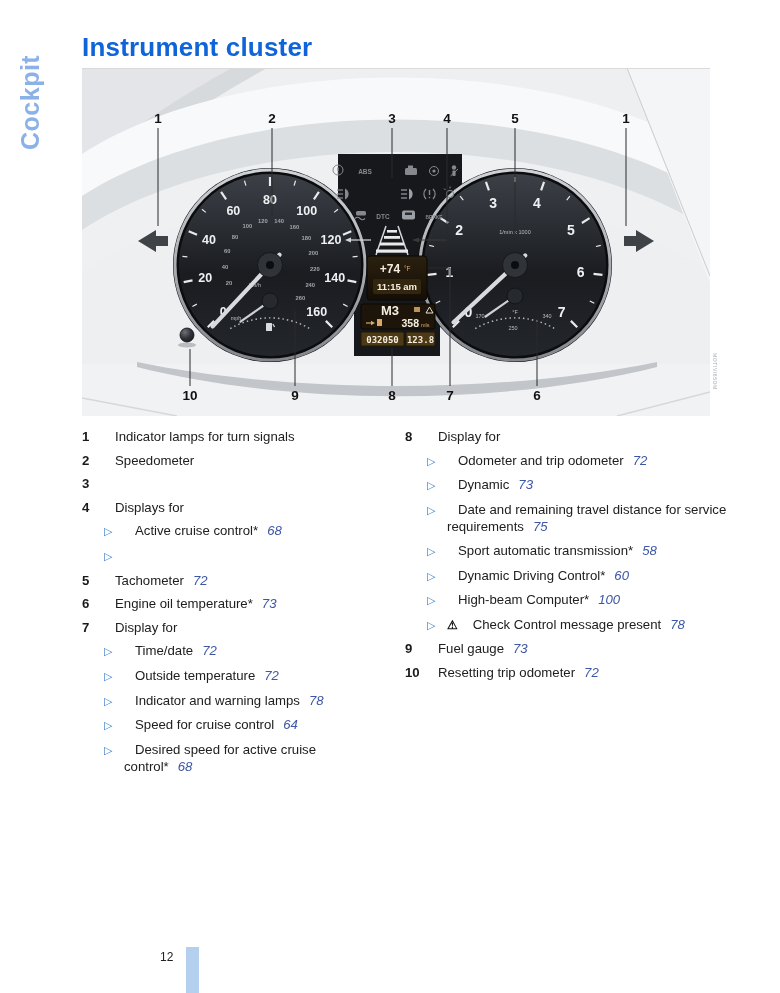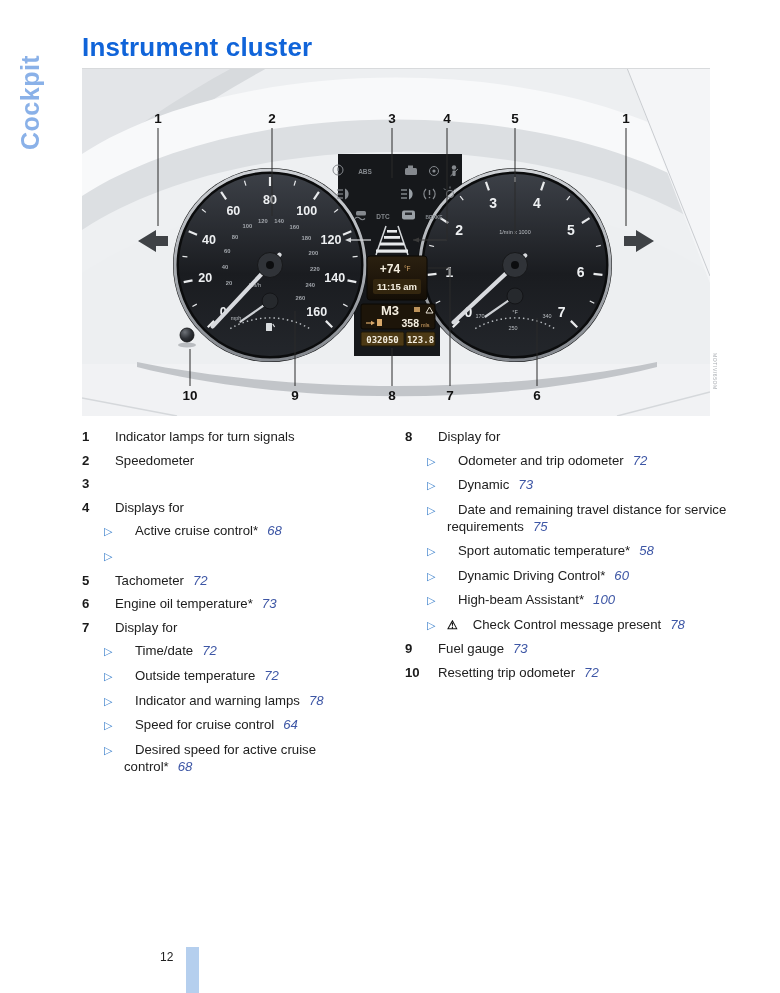--- a/index.html
+++ b/index.html
@@ -396,29 +396,29 @@
     <div class="sub">
       <span class="tri">▷</span>
       <div><span class="lbl">Dynamic</span><span class="pg">73</span></div>
     </div>
     <div class="sub">
       <span class="tri">▷</span>
       <div><span class="lbl">Date and remaining travel distance for service requirements</span><span class="pg">75</span></div>
     </div>
     <div class="sub">
       <span class="tri">▷</span>
-      <div><span class="lbl">Sport automatic temperature*</span><span class="pg">58</span></div>
+      <div><span class="lbl">Sport automatic transmission*</span><span class="pg">58</span></div>
     </div>
     <div class="sub">
       <span class="tri">▷</span>
       <div><span class="lbl">Dynamic Driving Control*</span><span class="pg">60</span></div>
     </div>
     <div class="sub">
       <span class="tri">▷</span>
-      <div><span class="lbl">High-beam Assistant*</span><span class="pg">100</span></div>
+      <div><span class="lbl">High-beam Computer*</span><span class="pg">100</span></div>
     </div>
     <div class="sub">
       <span class="tri">▷</span>
       <div><span class="warn-glyph">⚠</span><span class="lbl">Check Control message present</span><span class="pg">78</span></div>
     </div>
     <div class="li">
       <span class="num">9</span>
       <div><span class="lbl">Fuel gauge</span><span class="pg">73</span></div>
     </div>
     <div class="li">

